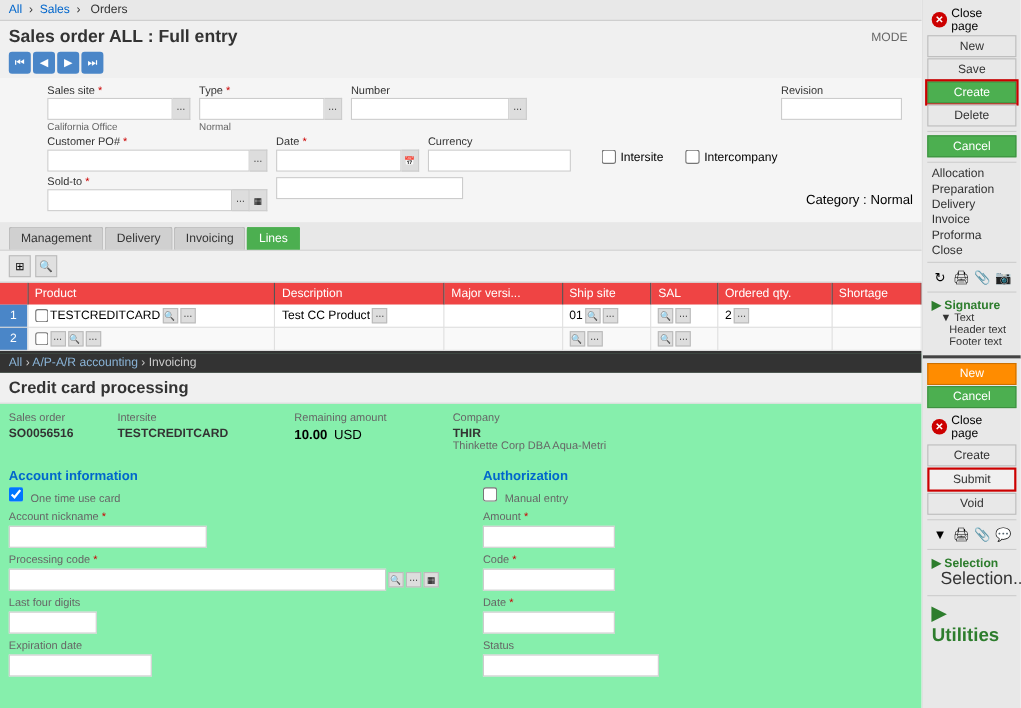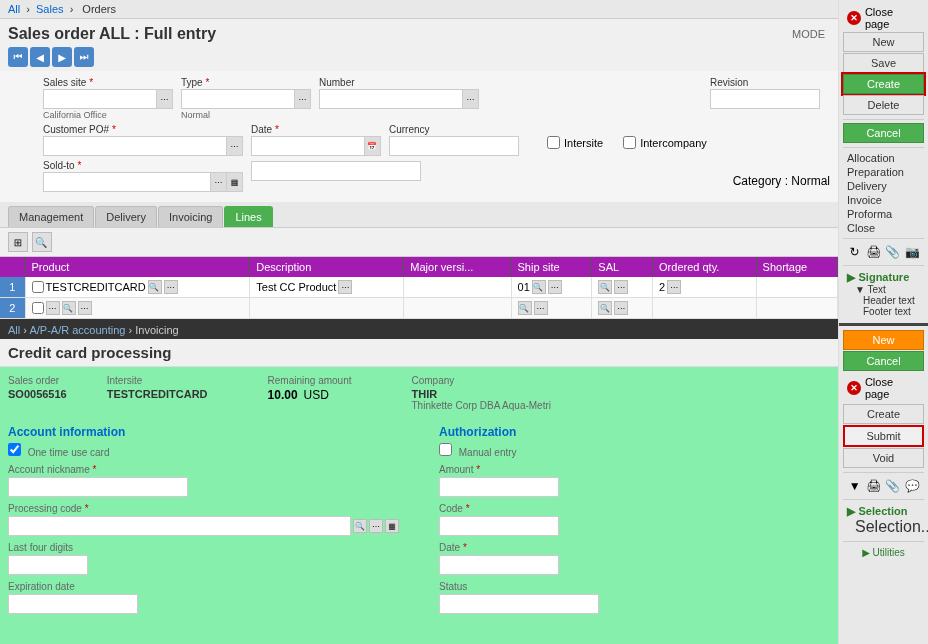--- a/index.html
+++ b/index.html
@@ -37,21 +37,21 @@
     
     .tabs-bar { display: flex; gap: 1px; padding: 4px 8px 0; background: #e8e8e8; border-bottom: 1px solid #ccc; }
     .tab { padding: 4px 10px; font-size: 11px; cursor: pointer; background: #d0d0d0; border: 1px solid #bbb; border-bottom: none; border-radius: 3px 3px 0 0; color: #333; }
     .tab.active { background: #4CAF50; color: white; border-color: #4CAF50; }
     
     .toolbar { display: flex; gap: 4px; padding: 4px 8px; background: #f0f0f0; border-bottom: 1px solid #ccc; align-items: center; }
     .tool-btn { width: 20px; height: 20px; background: #e0e0e0; border: 1px solid #bbb; cursor: pointer; display: flex; align-items: center; justify-content: center; font-size: 10px; }
     
     .table-container { overflow-x: auto; }
     table { width: 100%; border-collapse: collapse; font-size: 11px; }
-    th { background: #a21caf; color: white; padding: 4px 6px; text-align: left; font-weight: normal; border-right: 1px solid #555; white-space: nowrap; }
+    th { background: #ef4444; color: white; padding: 4px 6px; text-align: left; font-weight: normal; border-right: 1px solid #555; white-space: nowrap; }
     td { padding: 3px 6px; border-bottom: 1px solid #ddd; border-right: 1px solid #e0e0e0; background: white; }
     tr:nth-child(even) td { background: #f9f9f9; }
     .row-num { width: 25px; text-align: center; background: #4a86c8 !important; color: white; }
     .cell-with-btns { display: flex; align-items: center; gap: 2px; }
     .cell-btn { width: 14px; height: 14px; background: #ddd; border: 1px solid #bbb; cursor: pointer; display: flex; align-items: center; justify-content: center; font-size: 8px; }
     
     
     .bottom-section { background: #86efac; flex: 1; }
     
     .bottom-breadcrumb { background: #333; padding: 3px 8px; font-size: 11px; color: #ccc; }
@@ -98,21 +98,21 @@
     .signature-title { font-size: 11px; color: #2d7d2d; font-weight: bold; cursor: pointer; }
     .signature-sub { font-size: 10px; color: #333; cursor: pointer; padding-left: 8px; }
     
     .submit-btn-outlined { width: 100%; padding: 3px 6px; font-size: 11px; border: 2px solid #cc0000; cursor: pointer; text-align: center; background: #f0f0f0; color: #333; margin-bottom: 1px; }
     
     .selection-section { padding: 2px 4px; }
     .selection-title { font-size: 11px; color: #2d7d2d; font-weight: bold; cursor: pointer; }
     .selection-sub { font-size: 16px; color: #333; cursor: pointer; padding-left: 8px; }
     
     .utilities-section { padding: 2px 4px; }
-    .utilities-title { font-size: 10px; color: #2d7d2d; font-weight: normal; cursor: pointer; text-align: center; }
+    .utilities-title { font-size: 17px; color: #2d7d2d; font-weight: bold; cursor: pointer; }
 
     .amount-row { display: flex; align-items: flex-end; gap: 6px; }
     .amount-value { font-size: 12px; font-weight: bold; }
     
     input[type=text] { font-size: 11px; }
     
     .sidebar-top-part { flex: 0 0 auto; }
     .sidebar-bottom-part { flex: 1; }
   </style>
 </head>

